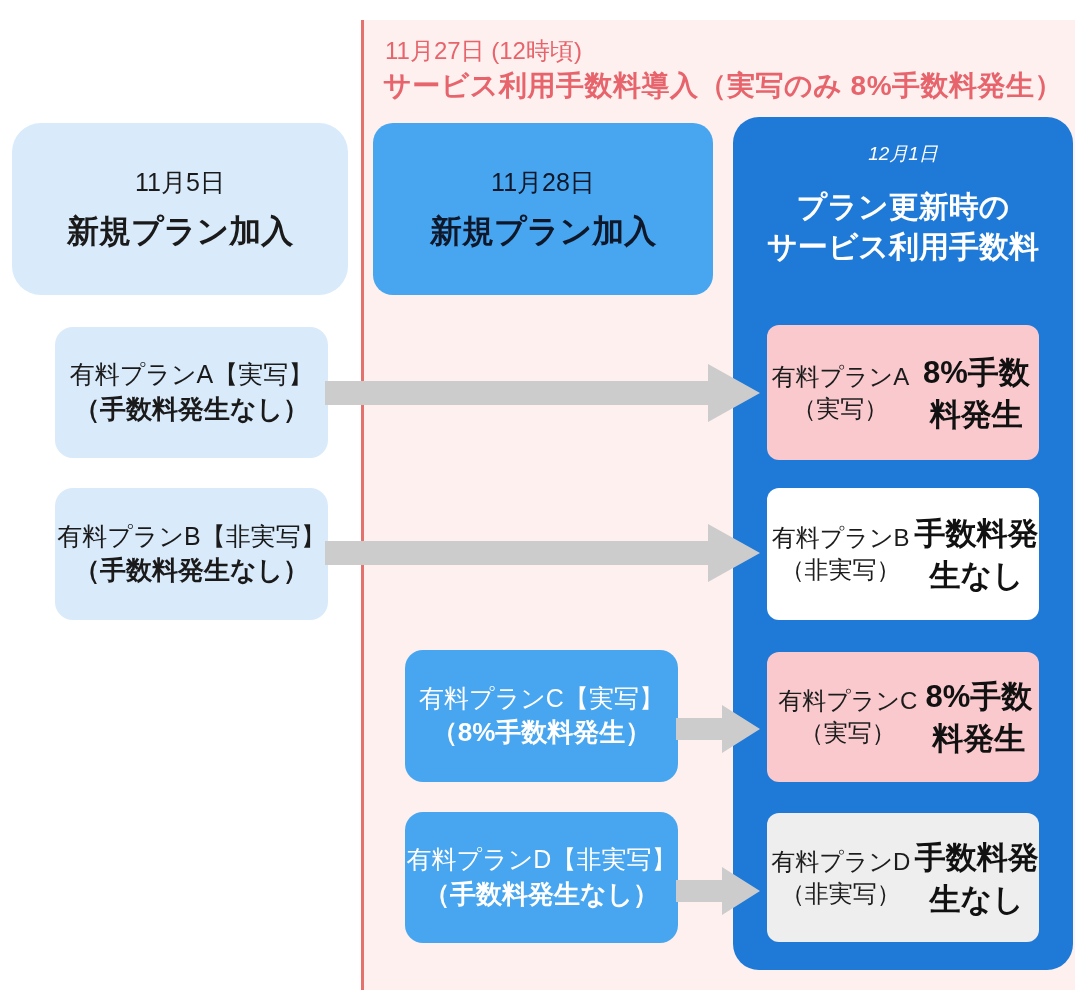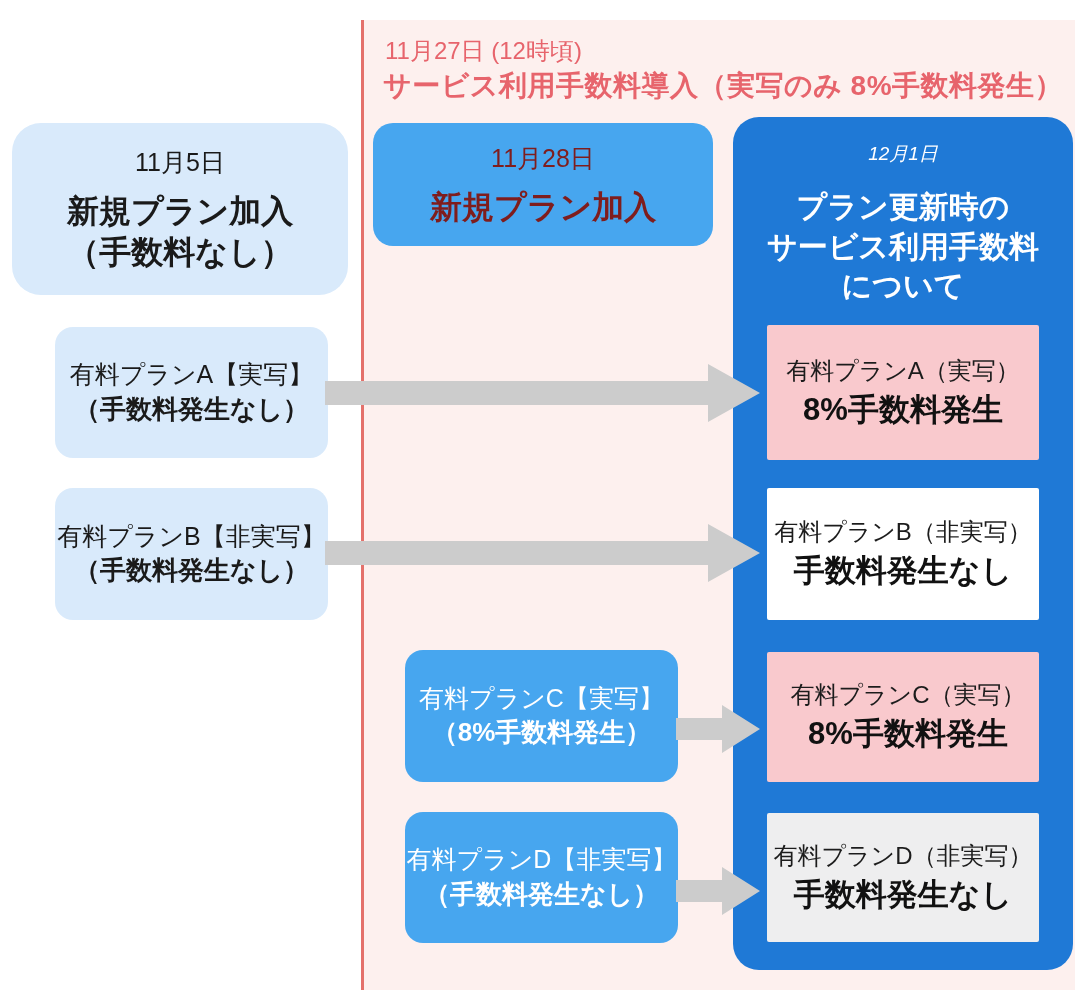--- a/index.html
+++ b/index.html
@@ -41,21 +41,21 @@
   }
   
   .box{
     position:absolute;border-radius:20px;
     display:flex;flex-direction:column;align-items:center;justify-content:center;
     text-align:center;
   }
   .box-date{font-size:25px;font-weight:500;margin-bottom:12px;}
   .box-head{font-size:32px;font-weight:800;line-height:1.28;}
   .nov5-box{left:12px;top:123px;width:336px;height:172px;background:var(--light-blue);border-radius:29px;}
-  .nov28-box{left:373px;top:123px;width:340px;height:123px;background:var(--mid-blue);color:#7f1d1d;}
+  .nov28-box{left:373px;top:123px;width:340px;height:172px;background:var(--mid-blue);color:#0f172a;}
   
   .dec1-panel{
     position:absolute;left:733px;top:117px;width:340px;height:853px;
     background:var(--dark-blue);border-radius:26px;color:#ffffff;
   }
   .panel-date{margin-top:24px;text-align:center;font-size:19px;font-weight:500;font-style:italic;}
   .panel-title{margin-top:20px;text-align:center;font-size:30px;font-weight:800;line-height:1.32;}
   
   .plan-card{
     position:absolute;width:273px;border-radius:18px;
@@ -63,22 +63,22 @@
     text-align:center;
   }
   .plan-card .plan-name{font-size:25px;font-weight:400;line-height:1.35;}
   .plan-card .plan-note{font-size:26px;font-weight:800;line-height:1.35;}
   .plan-a{left:55px;top:327px;height:131px;background:var(--light-blue);}
   .plan-b{left:55px;top:488px;height:132px;background:var(--light-blue);}
   .plan-c{left:405px;top:650px;height:132px;background:var(--mid-blue);color:#ffffff;}
   .plan-d{left:405px;top:812px;height:131px;background:var(--mid-blue);color:#ffffff;}
   
   .result-card{
-    position:absolute;left:34px;width:272px;border-radius:2px;
-    display:flex;flex-direction:column;align-items:center;justify-content:center;
+    position:absolute;left:34px;width:272px;border-radius:12px;
+    display:flex;flex-direction:row;align-items:center;justify-content:center;
     text-align:center;color:var(--text-dark);
   }
   .result-card .result-name{font-size:24px;font-weight:400;color:#1c1c1c;}
   .result-card .result-outcome{font-size:31px;font-weight:800;margin-top:2px;color:#111111;}
   .result-a{top:208px;height:135px;background:var(--pink-card);}
   .result-b{top:371px;height:132px;background:#ffffff;}
   .result-c{top:535px;height:130px;background:var(--pink-card);padding-left:10px;}
   .result-d{top:696px;height:129px;background:var(--gray-card);}
   
   .arrow{position:absolute;z-index:5;}
@@ -93,35 +93,33 @@
 
 <div class="timeline-region"></div>
 
 <div class="header-date">11月27日 (12時頃)</div>
 <div class="header-title">サービス利用手数料導入（実写のみ 8%手数料発生）</div>
 
 <div class="box nov5-box">
   <div class="box-date">11月5日</div>
   <div class="box-head">
     <div>新規プラン加入</div>
-    <div>（手数料なし）</div>
   </div>
 </div>
 
 <div class="box nov28-box">
   <div class="box-date">11月28日</div>
   <div class="box-head">新規プラン加入</div>
 </div>
 
 <div class="dec1-panel">
   <div class="panel-date">12月1日</div>
   <div class="panel-title">
     <div>プラン更新時の</div>
     <div>サービス利用手数料</div>
-    <div>について</div>
   </div>
 
   <div class="result-card result-a">
     <div class="result-name">有料プランA（実写）</div>
     <div class="result-outcome">8%手数料発生</div>
   </div>
   <div class="result-card result-b">
     <div class="result-name">有料プランB（非実写）</div>
     <div class="result-outcome">手数料発生なし</div>
   </div>

